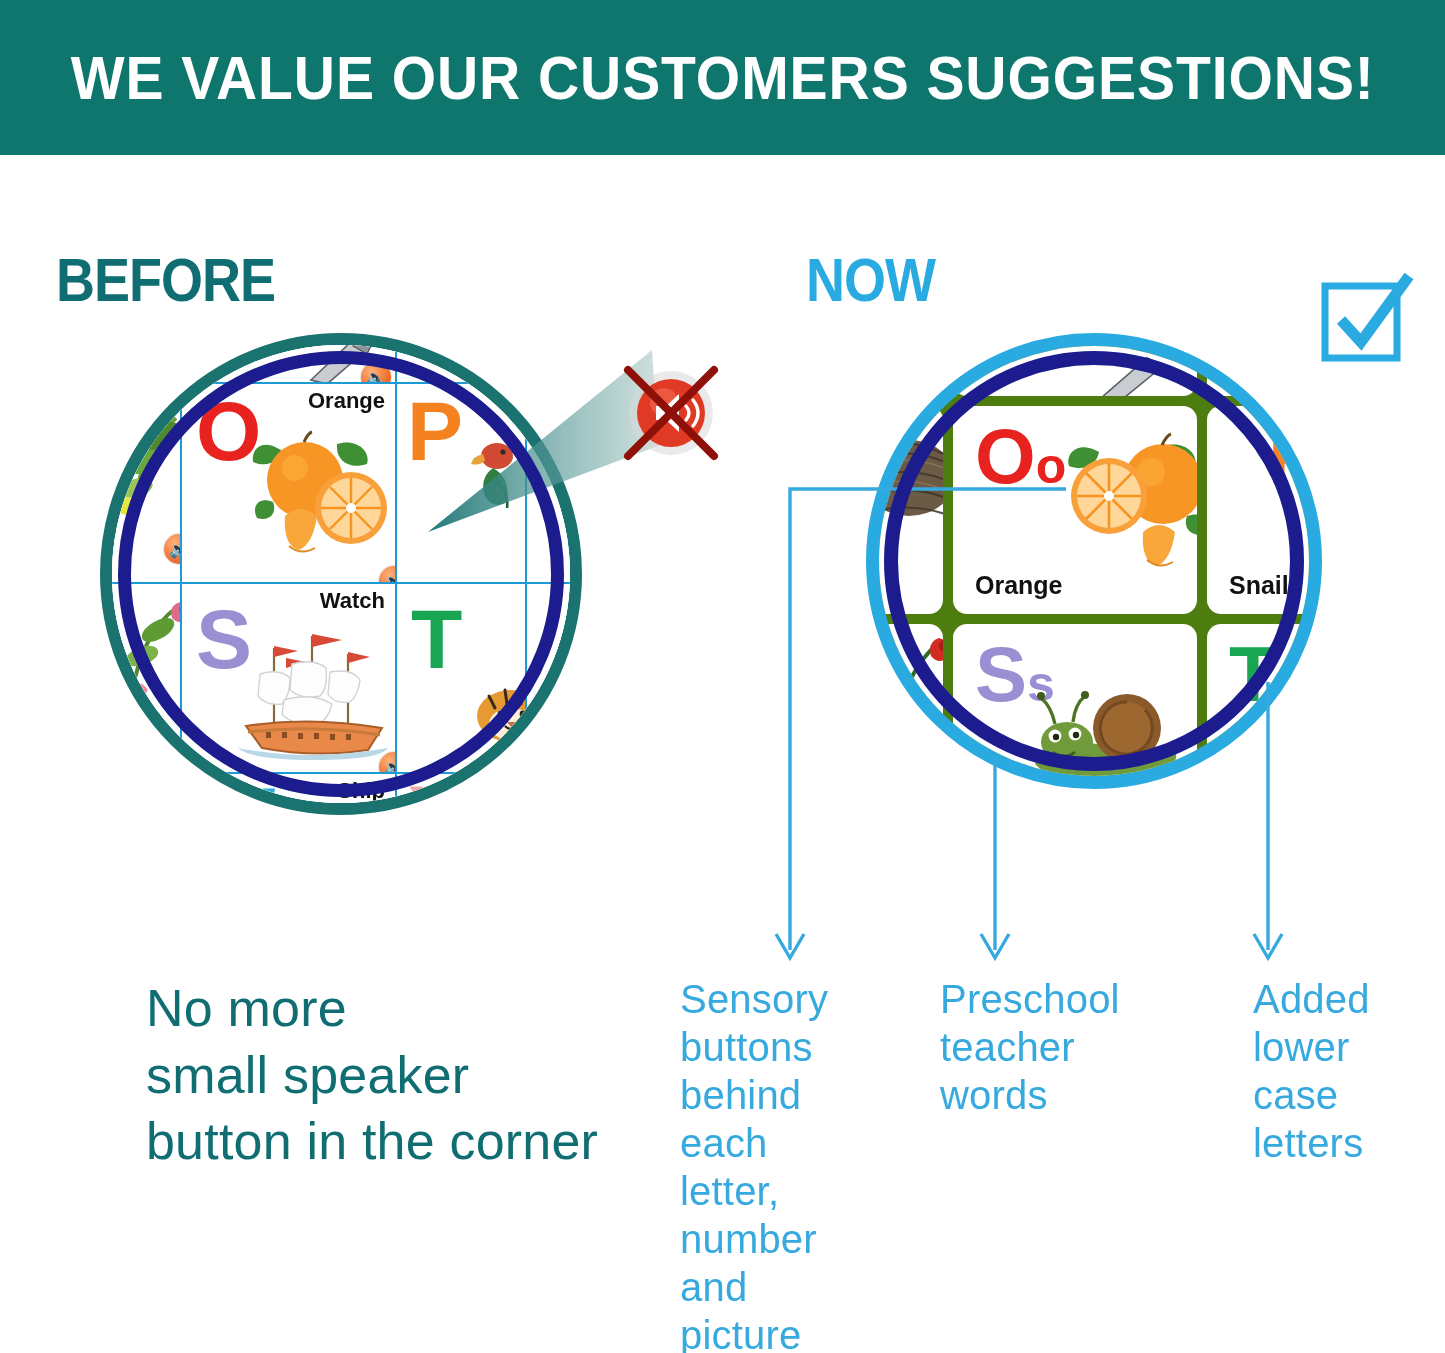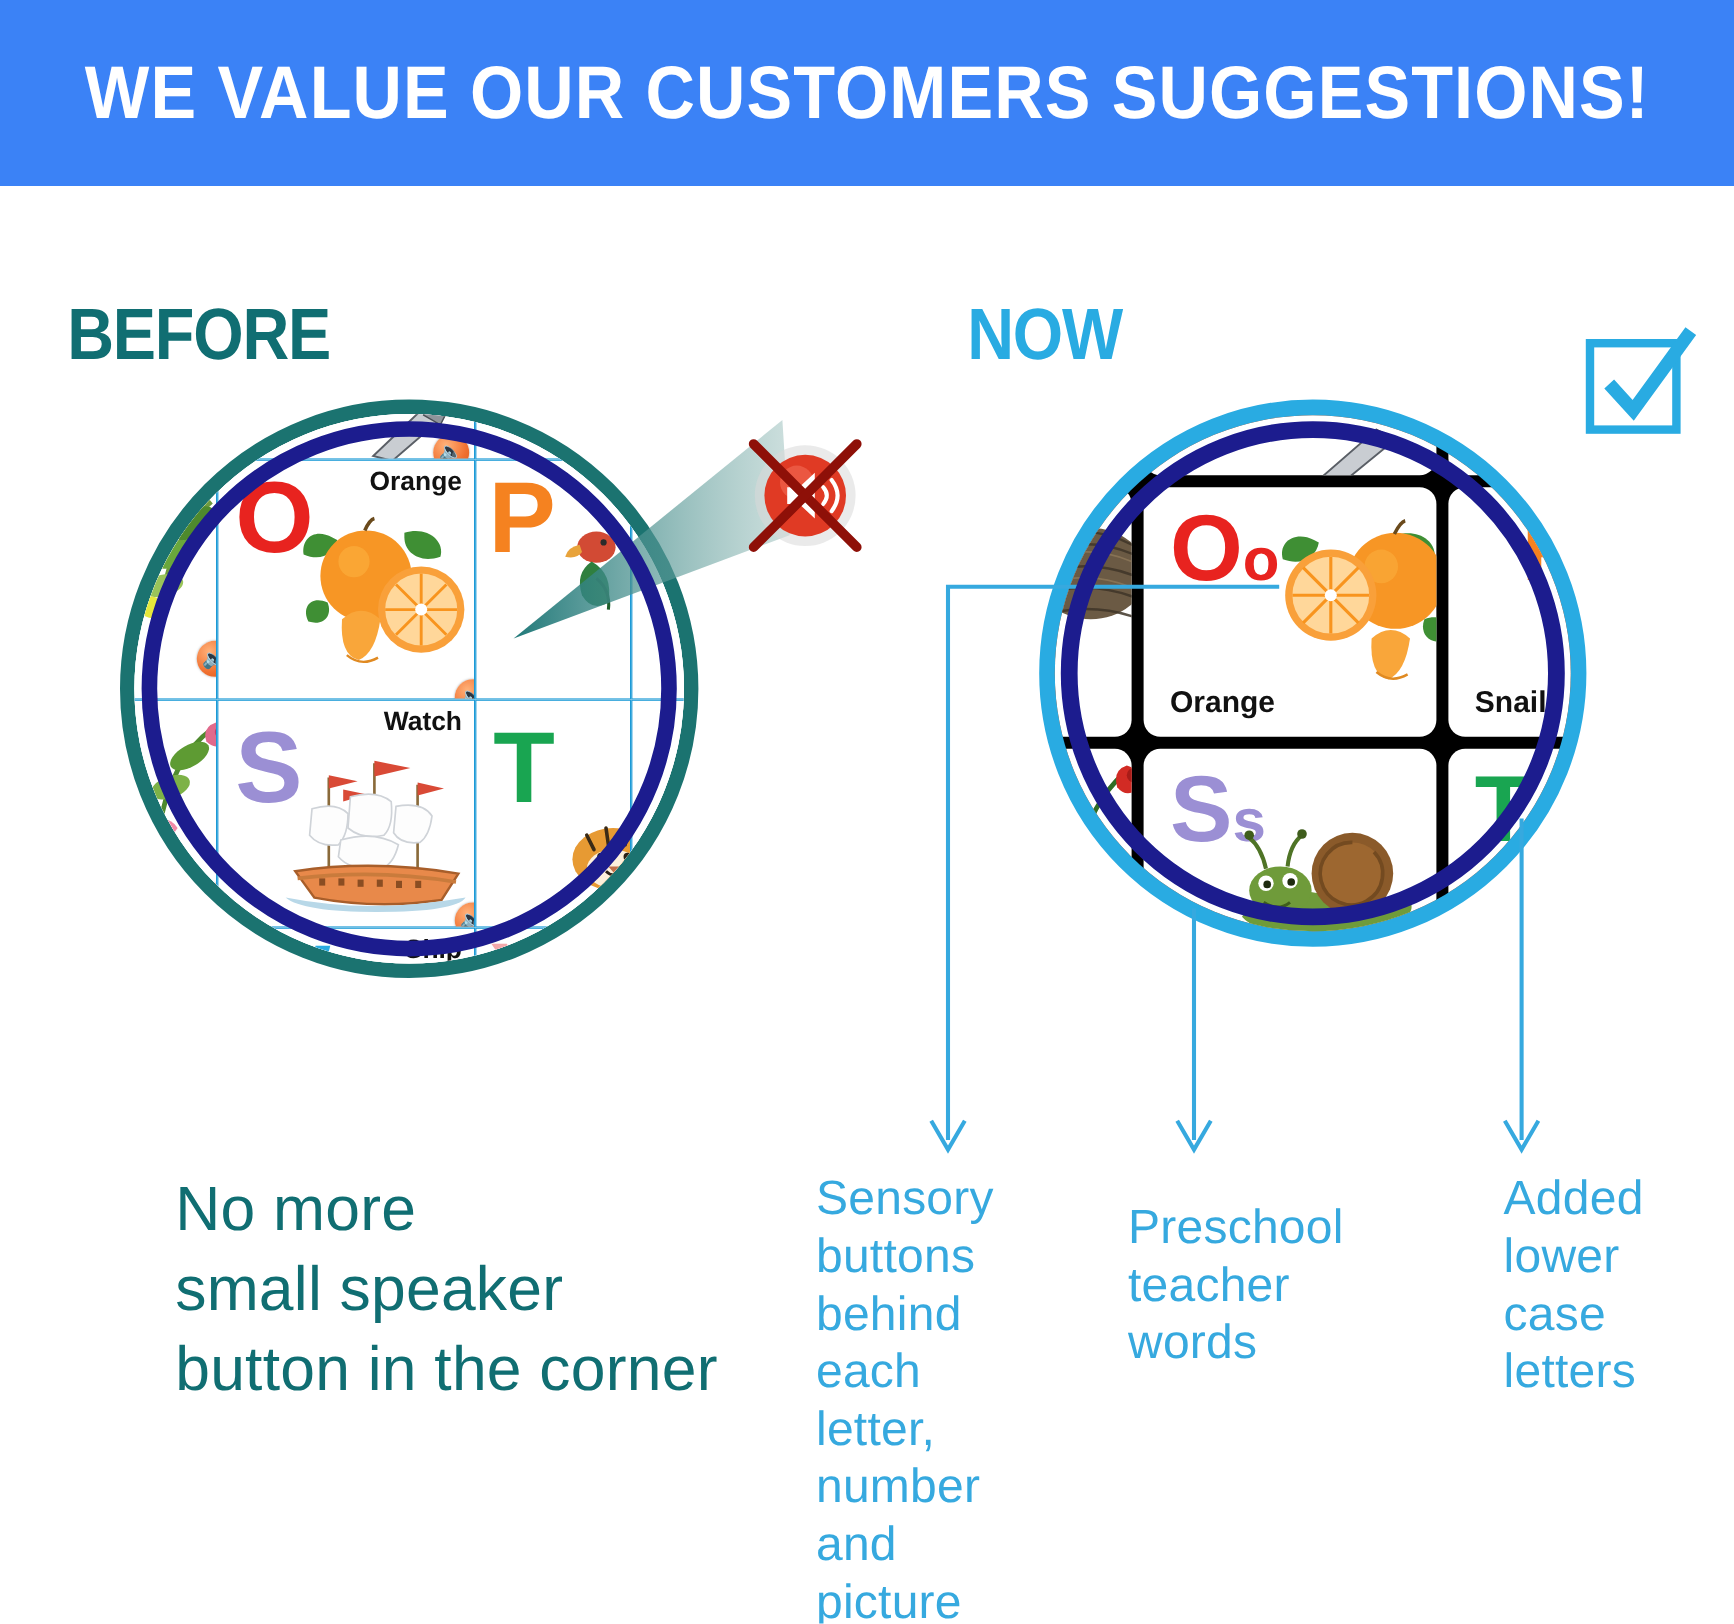--- a/index.html
+++ b/index.html
@@ -5,21 +5,21 @@
   html,body{margin:0;padding:0;background:#ffffff;}
   body{
     width:1445px;height:1353px;position:relative;overflow:hidden;
     font-family:"Liberation Sans", sans-serif;
     -webkit-font-smoothing:antialiased;
   }
 
   
   #banner{
     position:absolute;left:0;top:0;width:1445px;height:155px;
-    background:#3b82f6;
+    background:#0f766e;
     display:flex;align-items:center;justify-content:center;
   }
   #banner-title{
     color:#ffffff;
     font-family:"Liberation Sans", sans-serif;
     font-weight:bold;
     font-size:62px;
     letter-spacing:1px;
     transform:scaleX(.92);
     white-space:nowrap;
@@ -95,21 +95,21 @@
     position:absolute;width:30px;height:30px;border-radius:50%;
     background:radial-gradient(circle at 35% 30%,#ffb27a,#f07030 60%,#d85a1e);
     display:flex;align-items:center;justify-content:center;
     color:#fff;font-size:16px;box-shadow:0 0 2px rgba(0,0,0,.35);
   }
   .bpic{position:absolute;}
 
   
   #board-now{
     position:absolute;left:-58px;top:-56px;width:600px;height:620px;
-    background:#000000;
+    background:#4d7c0f;
   }
   #board-now .ngrid{
     position:absolute;left:0;top:0;width:600px;height:620px;
     display:grid;
     grid-template-columns:116px 244px 240px;
     grid-template-rows:100px 208px 196px 116px;
     gap:10px;padding:6px;box-sizing:border-box;
   }
   #board-now .ncell{
     position:relative;background:#ffffff;border-radius:14px;overflow:hidden;
@@ -465,19 +465,19 @@
 small speaker
 button in the corner</div>
 <div class="cap-col" id="cap-1" style="white-space:pre-line;">Sensory
 buttons
 behind
 each
 letter,
 number
 and
 picture</div>
-<div class="cap-col" id="cap-2" style="white-space:pre-line;margin-top:24px;">Preschool
+<div class="cap-col" id="cap-2" style="white-space:pre-line;">Preschool
 teacher
 words</div>
 <div class="cap-col" id="cap-3" style="white-space:pre-line;">Added
 lower
 case
 letters</div>
 
 </body></html>

